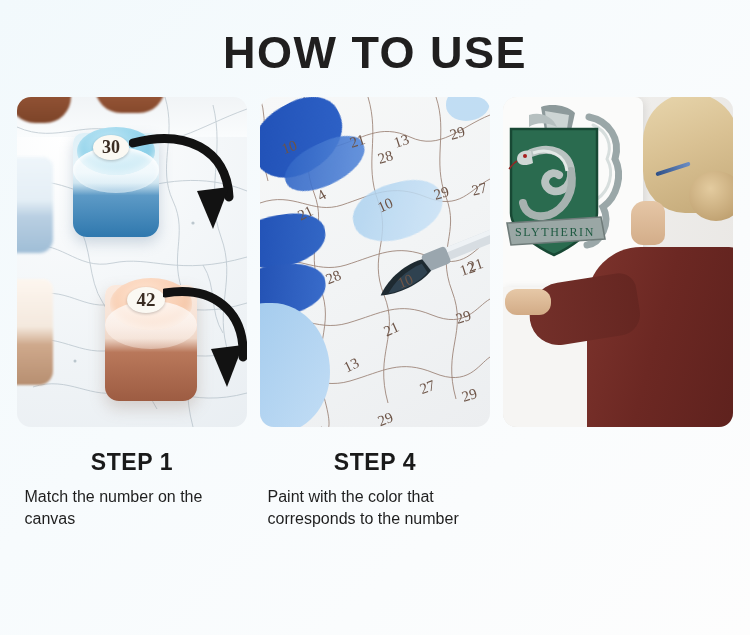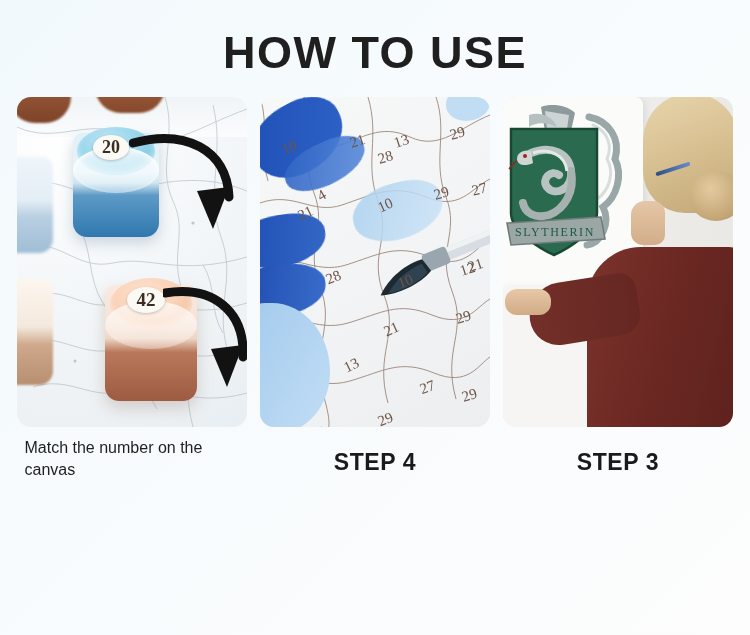--- a/index.html
+++ b/index.html
@@ -278,39 +278,40 @@
 
         <div class="pot-top-a"></div>
         <div class="pot-top-b"></div>
         <div class="pot-left-1"></div>
         <div class="pot-left-2"></div>
 
         <div class="pot pot-blue">
           <div class="lid"></div>
           <div class="ring"></div>
         </div>
-        <div class="pot-num num30">20</div>
+        <div class="pot-num num30">30</div>
 
         <div class="pot pot-peach">
           <div class="lid"></div>
           <div class="ring"></div>
         </div>
         <div class="pot-num num24">42</div>
 
         <svg class="arrow" style="left:112px; top:34px; width:112px; height:108px;" viewBox="0 0 112 108">
           <path d="M4 12 C56 -2 98 18 100 66" stroke="#121212" stroke-width="9" fill="none" stroke-linecap="round"></path>
           <path d="M84 54 L100 92 L116 50 Z" fill="#121212" transform="translate(-16,6)"></path>
         </svg>
 
         <svg class="arrow" style="left:146px; top:186px; width:92px; height:116px;" viewBox="0 0 92 116">
           <path d="M2 10 C50 2 82 28 80 74" stroke="#121212" stroke-width="9" fill="none" stroke-linecap="round"></path>
           <path d="M64 62 L80 100 L96 58 Z" fill="#121212" transform="translate(-16,4)"></path>
         </svg>
       </div>
 
+      <div class="step-title">STEP 1</div>
       <div class="step-desc">Match the number on the canvas</div>
     </div>
 
     <div class="step">
       <div class="photo p2">
 
         <svg style="position:absolute;inset:0" viewBox="0 0 230 330" preserveAspectRatio="none">
           <g fill="none" stroke="#8a6c5c" stroke-width="0.85" opacity=".85">
             <path d="M0 46 C30 34 46 58 74 50 S120 26 150 40 S200 30 230 18"></path>
             <path d="M0 106 C34 94 52 118 82 108 S132 86 166 100 S210 92 230 82"></path>
@@ -358,20 +359,21 @@
           <div class="n" style="left:124px; top:224px; transform:rotate(-24deg);">21</div>
           <div class="n" style="left:196px; top:212px; transform:rotate(-18deg);">29</div>
           <div class="n" style="left:84px;  top:260px; transform:rotate(-26deg);">13</div>
           <div class="n" style="left:160px; top:282px; transform:rotate(-20deg);">27</div>
           <div class="n" style="left:202px; top:290px; transform:rotate(-18deg);">29</div>
           <div class="n" style="left:118px; top:314px; transform:rotate(-22deg);">29</div>
         </div>
       </div>
 
       <div class="step-title">STEP 4</div>
+      <div class="step-desc">Paint with the color that corresponds  to the number</div>
     </div>
 
     <div class="step">
       <div class="photo p3">
         <div class="wall"></div>
         <div class="board"></div>
         <div class="board2"></div>
 
         <svg class="crest" viewBox="0 0 122 168">
 
@@ -398,17 +400,16 @@
 
         <div class="head"></div>
         <div class="bun"></div>
         <div class="pencil"></div>
         <div class="shirt"></div>
         <div class="sleeve"></div>
         <div class="hand-up"></div>
         <div class="hand-low"></div>
       </div>
 
-      <div class="step-title">STEP 3</div>
     </div>
 
   </div>
 </div>
 
 </body></html>

